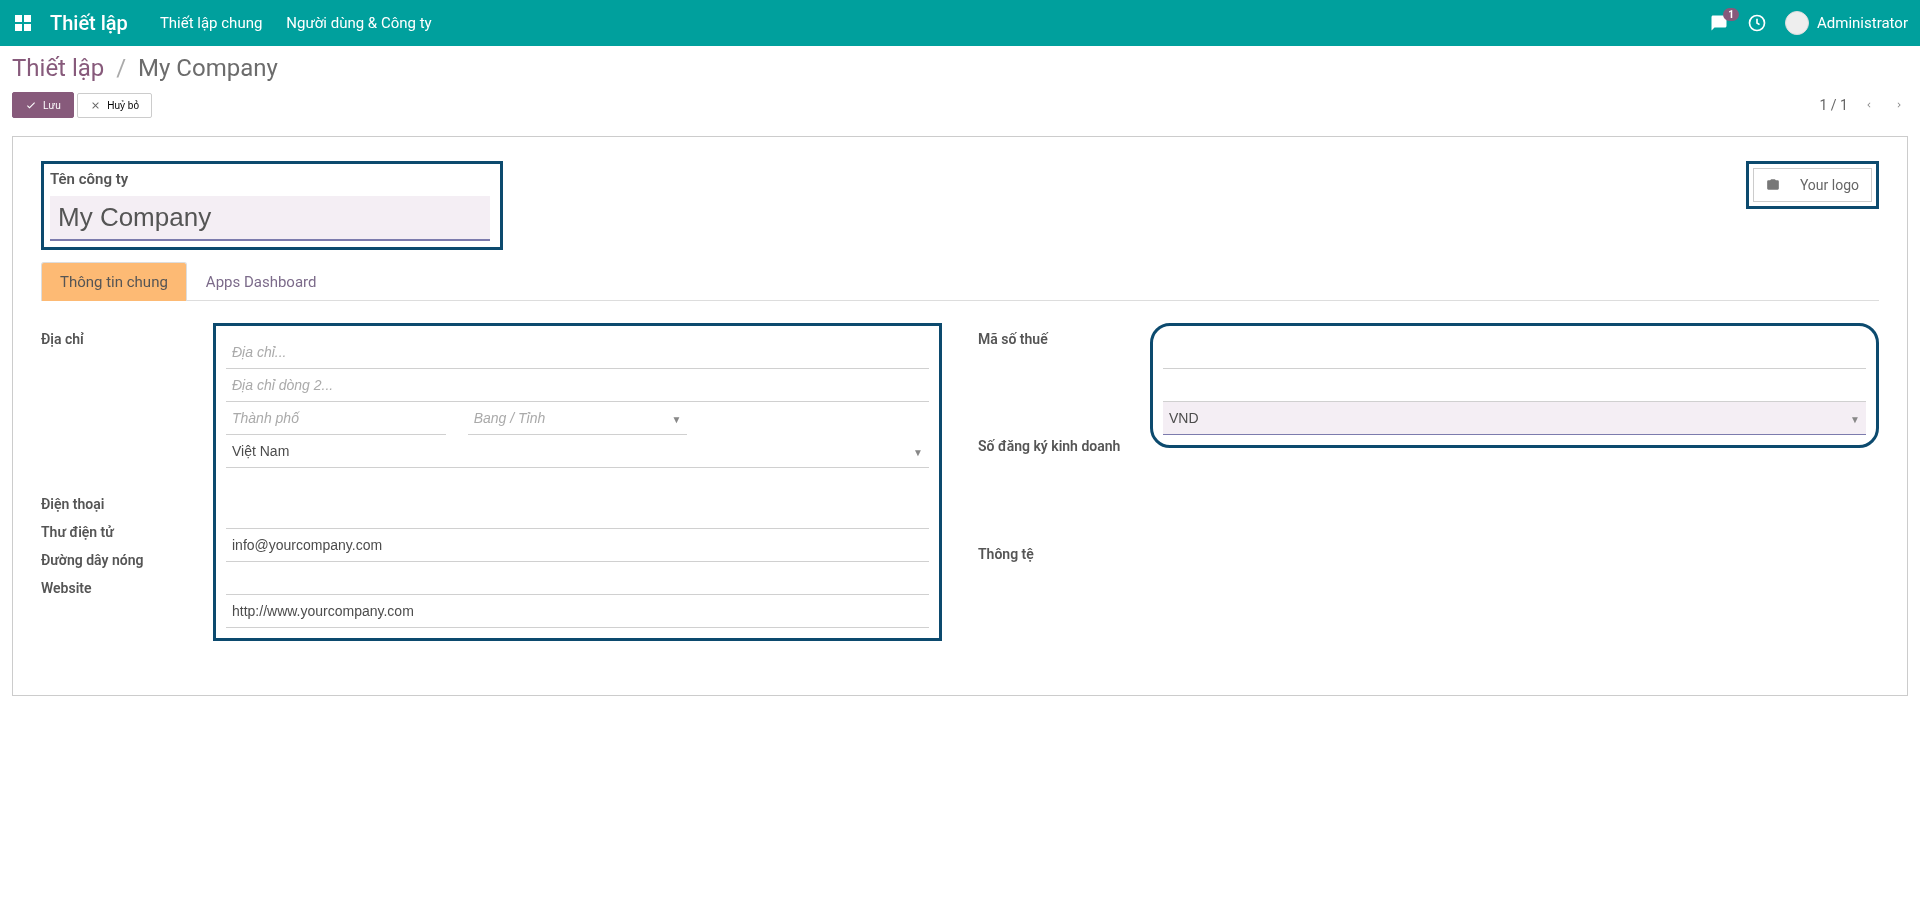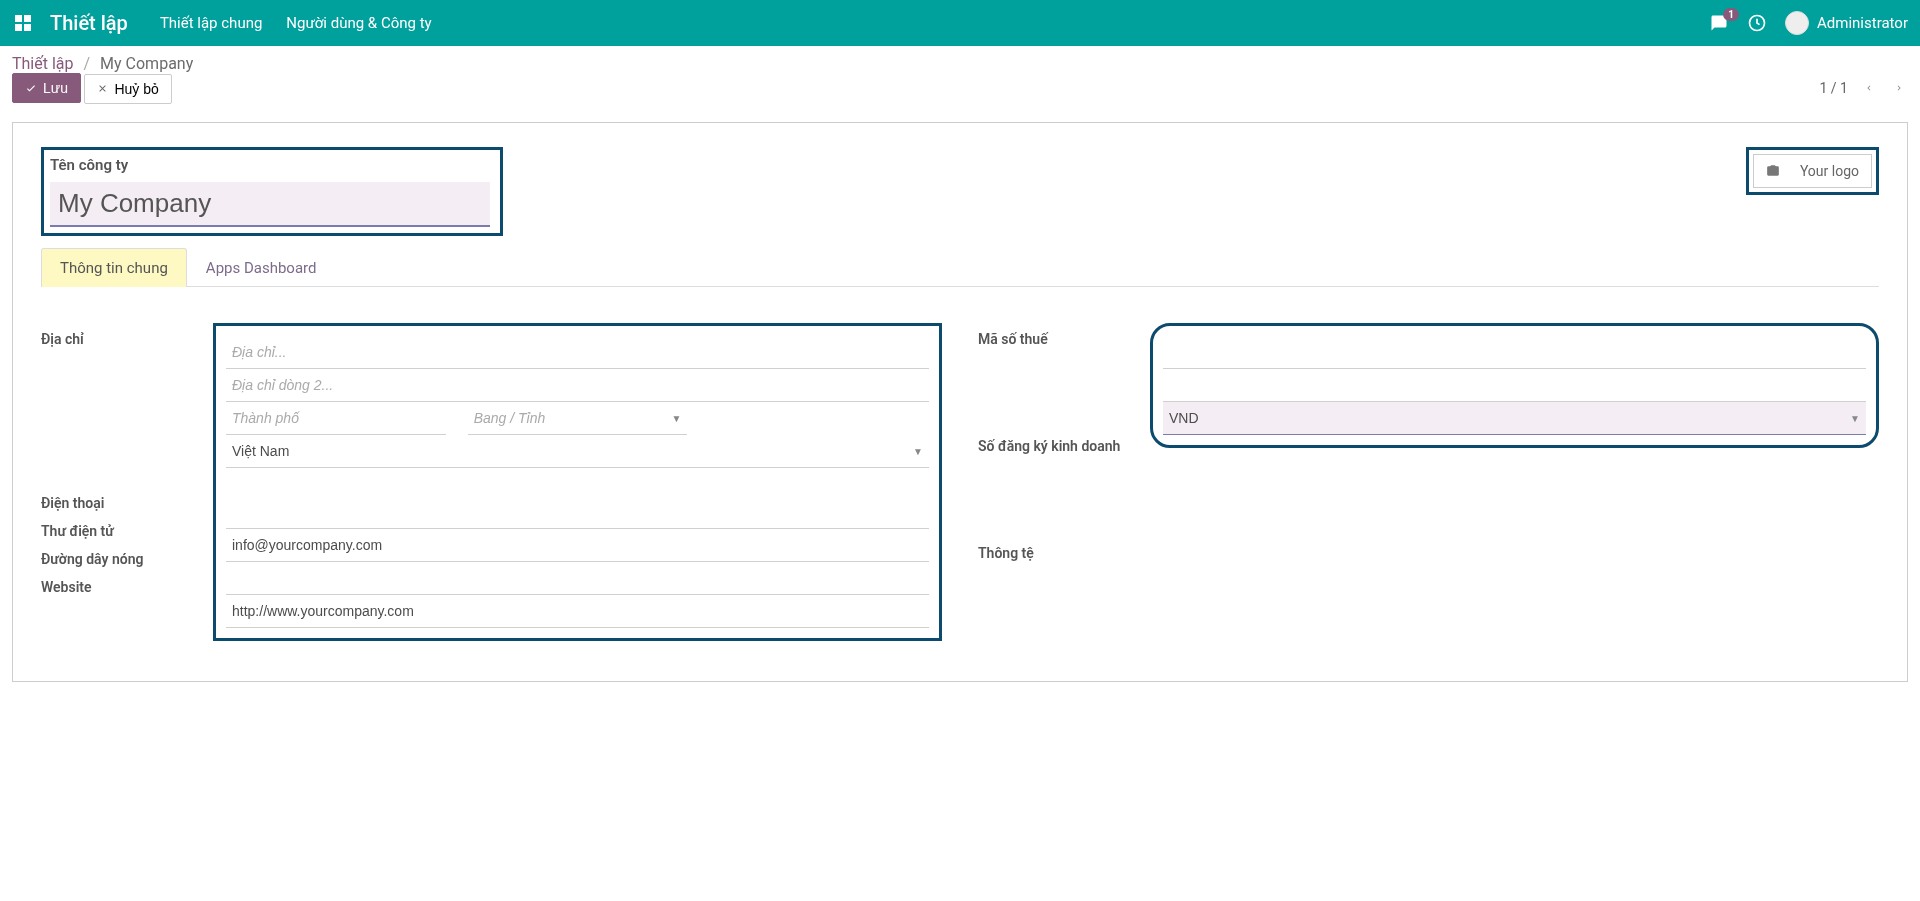--- a/index.html
+++ b/index.html
@@ -13,25 +13,25 @@
 .nav-link { font-size: 15px; margin-right: 24px; cursor: pointer; }
 .nav-spacer { flex: 1; }
 .nav-right { display: flex; align-items: center; gap: 18px; }
 .nav-icon { position: relative; cursor: pointer; display:flex; align-items:center; }
 .nav-badge { position: absolute; top: -6px; right: -10px; background: #875A7B; color:#fff; font-size: 10px; padding: 1px 5px; border-radius: 8px; font-weight:bold;}
 .nav-user { display: flex; align-items: center; gap: 8px; cursor: pointer; font-size: 15px; justify-content: center;}
 .nav-avatar { width: 24px; height: 24px; border-radius: 50%; background: #eee; border:1px solid #ddd; }
 
 
 .control-panel { padding: 8px 12px 0 12px; }
-.breadcrumb { font-size: 16px; color: #6c6c6c; }
+.breadcrumb { font-size: 24px; color: #6c6c6c; margin-bottom: 10px; }
 .breadcrumb .root { color: #875A7B; cursor:pointer; }
 .breadcrumb .sep { margin: 0 6px; color: #aaa; }
 .control-row { display: flex; align-items: center; justify-content: space-between; padding-bottom: 10px;}
-.btn { display: inline-flex; align-items:center; gap:6px; padding: 6px 12px; font-size: 14px; border: 1px solid #ccc; background: #fff; cursor: pointer; border-radius:2px;}
+.btn { display: inline-flex; align-items:center; gap:6px; padding: 6px 12px; font-size: 10px; border: 1px solid #ccc; background: #fff; cursor: pointer; border-radius:2px;}
 .btn-primary { background: #875A7B; color: #fff; border-color: #875A7B; }
 .pager { display: flex; align-items: center; gap: 12px; color: #666; font-size:14px;}
 .pager-arrow { cursor: pointer; color:#888; font-size:16px; padding:4px;}
 
 
 .form-sheet-bg { padding: 8px 12px 20px 12px; }
 .form-sheet { border: 1px solid #ccc; background: #fff; padding: 24px 28px; min-height: 560px; }
 
 .title-area { display:flex; justify-content:space-between; align-items:flex-start; margin-bottom:12px;}
 .title-left { width: 440px; }
@@ -43,24 +43,24 @@
 
 .hl { border: 3px solid #0c4a6e; padding: 6px; }
 .hl-title { display:inline-block; padding:6px 10px 6px 6px; }
 .hl-logo { display:inline-block; padding:4px; }
 .hl-left { padding: 10px; }
 .hl-right { padding: 10px; }
 
 
 .tabs { border-bottom: 1px solid #ddd; display: flex; margin-top: 10px; }
 .tab { padding: 10px 18px; color: #7C6B8A; cursor: pointer; font-size: 15px; border:1px solid transparent; border-bottom:none; margin-bottom:-1px;}
-.tab.active { border-color: #ddd; background:#fef9c3; color:#555; border-radius:3px 3px 0 0;}
-
-
-.form-grid { display: grid; grid-template-columns: 1fr 1fr; gap: 36px; margin-top: 36px; }
+.tab.active { border-color: #ddd; background:#fdba74; color:#555; border-radius:3px 3px 0 0;}
+
+
+.form-grid { display: grid; grid-template-columns: 1fr 1fr; gap: 36px; margin-top: 22px; }
 .col-grid { display: grid; grid-template-columns: 160px 1fr; column-gap: 12px; row-gap: 4px; align-items: start; }
 .field-label { font-size: 14px; font-weight: 600; color: #555; padding-top: 8px; }
 .input { width: 100%; border: none; border-bottom: 1px solid #d0d0d0; padding: 8px 6px; font-size: 14px; background: transparent; color:#4c4c4c; outline:none;}
 .input::placeholder { color: #aaa; font-style: italic; }
 .select-wrap { position: relative; }
 .select-caret { position: absolute; right: 6px; top: 50%; transform: translateY(-50%); color: #888; pointer-events:none; font-size:10px;}
 .input.filled-select { background: #f4eef4; border-bottom:1px solid #7C7BAD;}
 .addr-row3 { display:grid; grid-template-columns: 1fr 1fr 1fr; gap:22px; }
 
 svg { display:block; }

